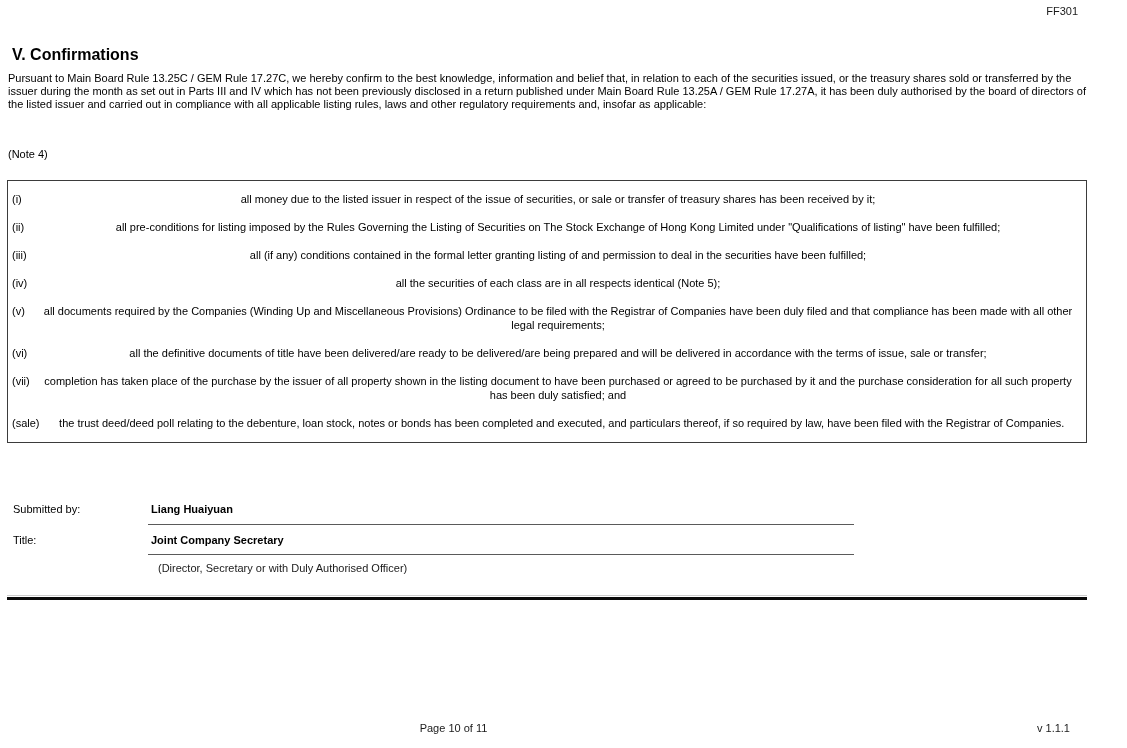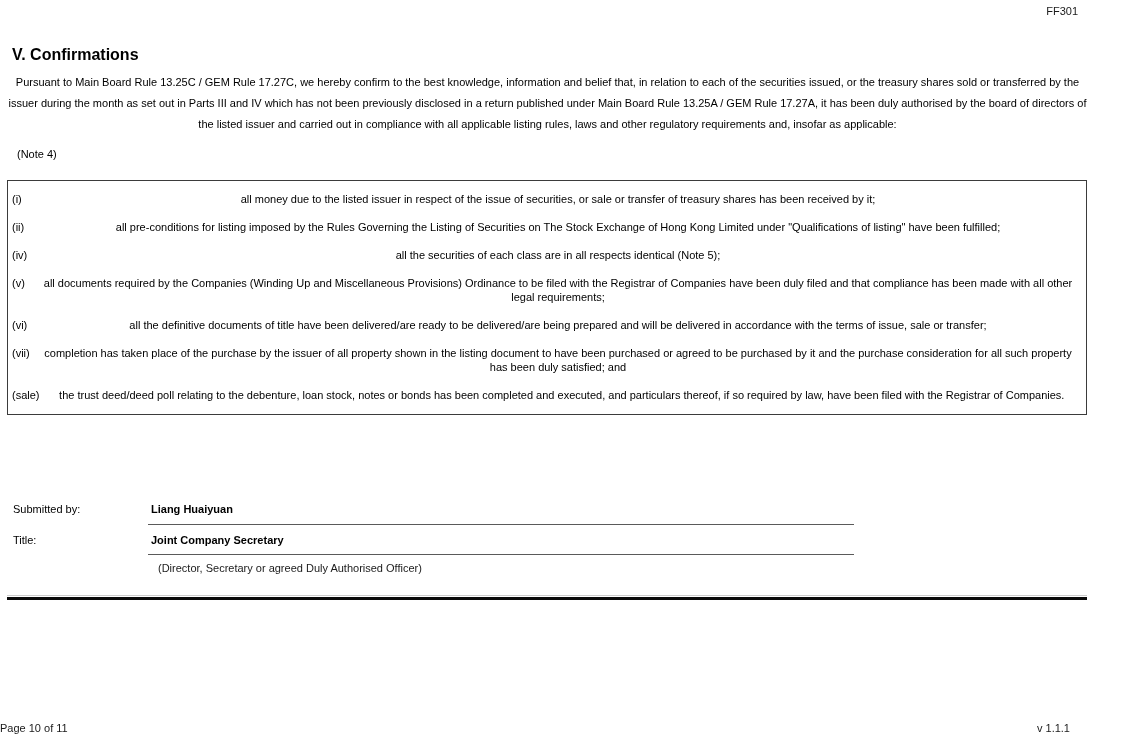--- a/index.html
+++ b/index.html
@@ -28,27 +28,27 @@
     top: 46px;
     left: 12px;
     font-size: 16px;
     font-weight: bold;
   }
   .intro-paragraph {
     position: absolute;
     top: 72px;
     left: 8px;
     width: 1079px;
-    line-height: 21px;
-    text-align: center;
+    line-height: 13px;
+    text-align: left;
   }
   .note-line {
     position: absolute;
     top: 148px;
-    left: 17px;
+    left: 8px;
   }
   .confirmations-box {
     position: absolute;
     top: 180px;
     left: 7px;
     width: 1080px;
     border: 1.5px solid #3b3b3b;
     padding: 11px 4px 12px 4px;
     background: #ffffff;
   }
@@ -100,20 +100,21 @@
     left: 7px;
     width: 1080px;
     height: 3px;
     background: #0a0a0a;
   }
   .footer-page {
     position: absolute;
     top: 722px;
     left: 0;
     width: 907px;
+    text-align: center;
     color: #1a1a1a;
   }
   .footer-version {
     position: absolute;
     top: 722px;
     right: 57px;
     color: #1a1a1a;
   }
 </style>
 </head>
@@ -132,20 +133,24 @@
   <div class="confirmations-box">
     <div class="confirmation-item">
       <span class="confirmation-marker">(i)</span>
       <div class="confirmation-text">all money due to the listed issuer in respect of the issue of securities, or sale or transfer of treasury shares has been received by it;</div>
     </div>
     <div class="confirmation-item">
       <span class="confirmation-marker">(ii)</span>
       <div class="confirmation-text">all pre-conditions for listing imposed by the Rules Governing the Listing of Securities on The Stock Exchange of Hong Kong Limited under "Qualifications of listing" have been fulfilled;</div>
     </div>
     <div class="confirmation-item">
+      <span class="confirmation-marker">(iii)</span>
+      <div class="confirmation-text">all (if any) conditions contained in the formal letter granting listing of and permission to deal in the securities have been fulfilled;</div>
+    </div>
+    <div class="confirmation-item">
       <span class="confirmation-marker">(iv)</span>
       <div class="confirmation-text">all the securities of each class are in all respects identical (Note 5);</div>
     </div>
     <div class="confirmation-item">
       <span class="confirmation-marker">(v)</span>
       <div class="confirmation-text">all documents required by the Companies (Winding Up and Miscellaneous Provisions) Ordinance to be filed with the Registrar of Companies have been duly filed and that compliance has been made with all other legal requirements;</div>
     </div>
     <div class="confirmation-item">
       <span class="confirmation-marker">(vi)</span>
       <div class="confirmation-text">all the definitive documents of title have been delivered/are ready to be delivered/are being prepared and will be delivered in accordance with the terms of issue, sale or transfer;</div>
@@ -161,21 +166,21 @@
   </div>
 
   <div class="sig-label sig-label-submitted">Submitted by:</div>
   <div class="sig-value sig-value-submitted">Liang Huaiyuan</div>
   <div class="sig-line sig-line-1"></div>
 
   <div class="sig-label sig-label-title">Title:</div>
   <div class="sig-value sig-value-title">Joint Company Secretary</div>
   <div class="sig-line sig-line-2"></div>
 
-  <div class="sig-hint">(Director, Secretary or agreed Duly Authorised Officer)</div>
+  <div class="sig-hint">(Director, Secretary or with Duly Authorised Officer)</div>
 
   <div class="bottom-rule-light"></div>
   <div class="bottom-rule"></div>
 
   <div class="footer-page">Page 10 of 11</div>
   <div class="footer-version">v 1.1.1</div>
 
 </div>
 
 </body></html>

